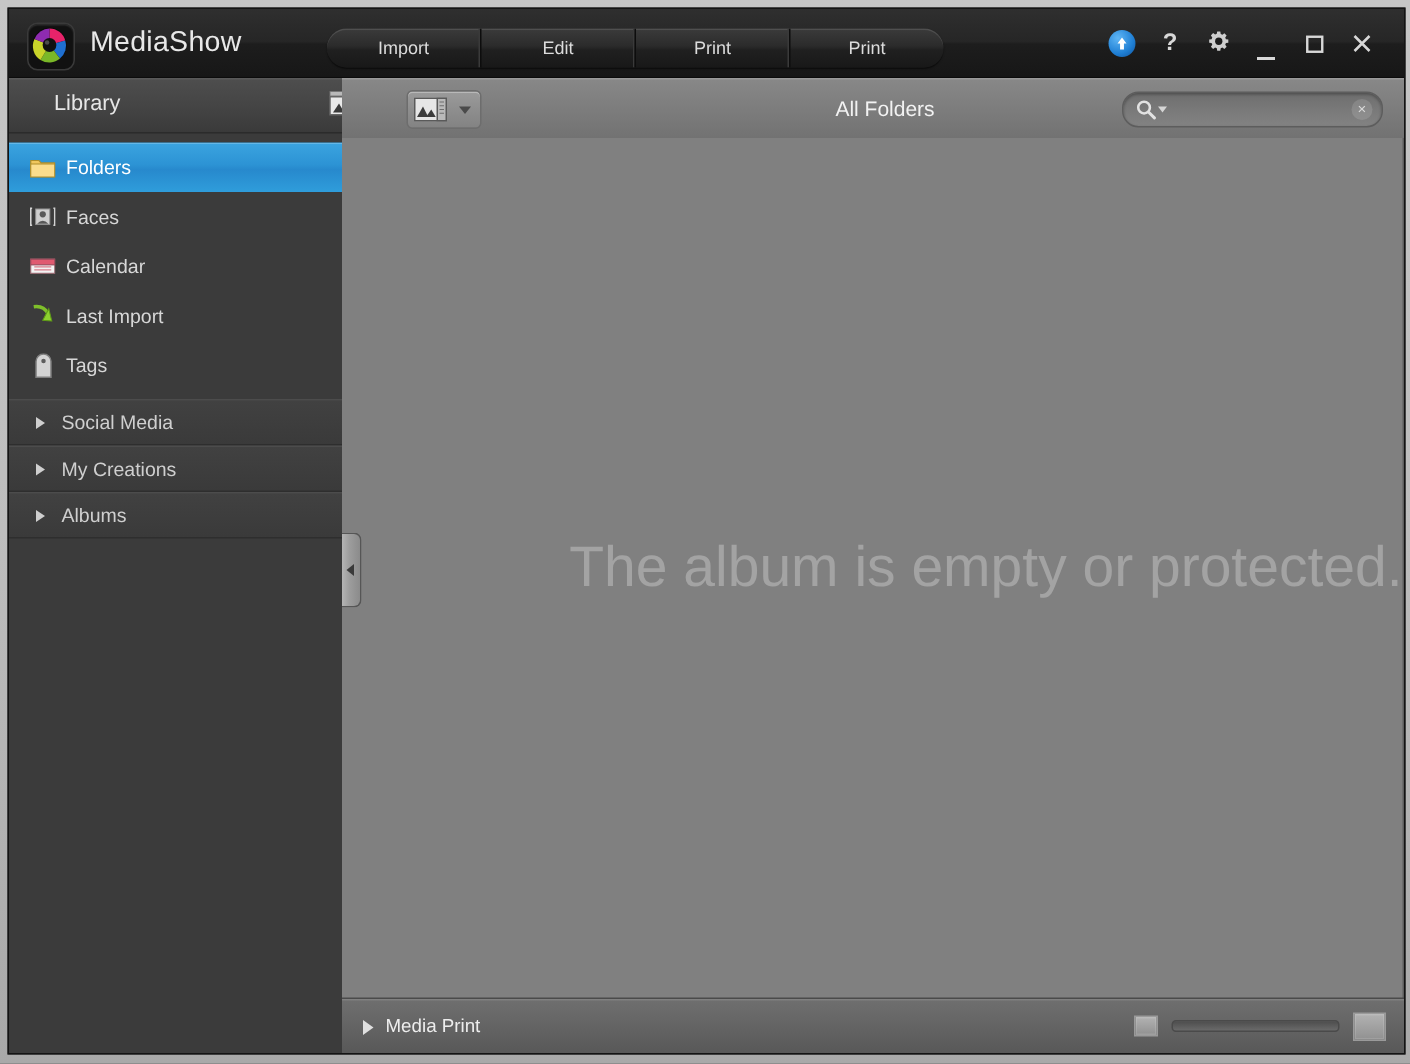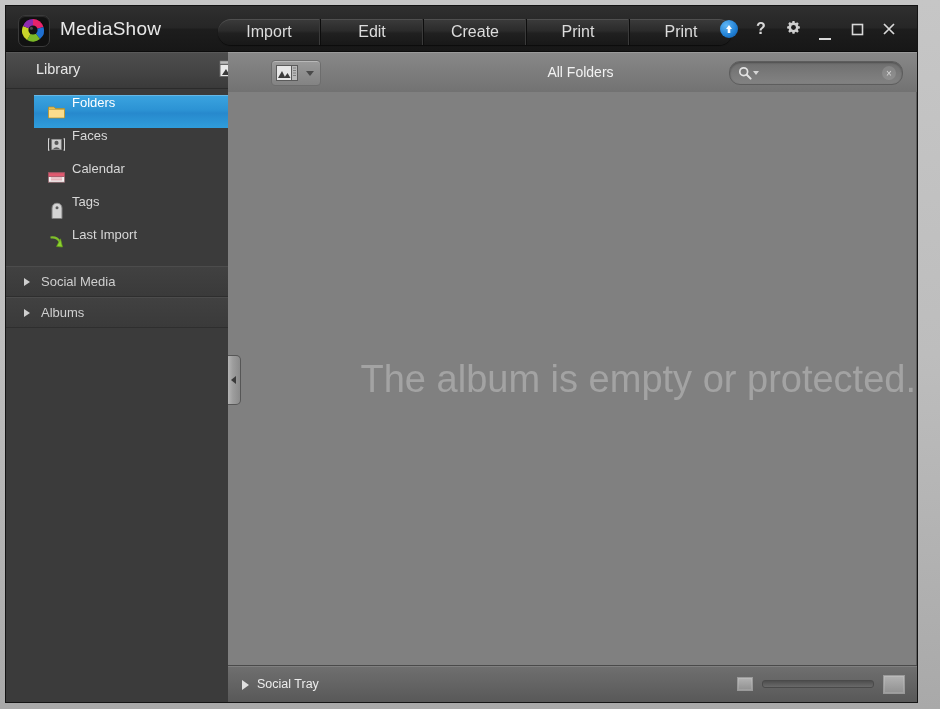--- a/index.html
+++ b/index.html
@@ -16,21 +16,21 @@
     -webkit-font-smoothing: antialiased;
   }
 
   
   #app {
     position: absolute;
     left: 0; top: 0;
     width: 940px; height: 709px;
     box-sizing: border-box;
     background: linear-gradient(to bottom, #c6c6c6 0%, #bdbdbd 50%, #a9a9a9 100%);
-    padding: 5px 22px 6px 5px;
+    padding: 5px 3px 6px 5px;
   }
   #window {
     position: relative;
     width: 100%;
     height: 100%;
     box-sizing: border-box;
     background: #2a2a2a;
     border: 1px solid #141414;
     overflow: hidden;
   }
@@ -75,21 +75,21 @@
     border-radius: 13px;
     background: linear-gradient(to bottom, #3b3b3b 0%, #2b2b2b 45%, #202020 55%, #181818 100%);
     box-shadow: inset 0 1px 0 rgba(255,255,255,.11), 0 1px 1px rgba(0,0,0,.55);
     overflow: hidden;
   }
   .nav-tab {
     width: 102px;
     display: flex;
     align-items: center;
     justify-content: center;
-    font-size: 16px;
+    font-size: 12px;
     color: #dcdcdc;
     border-right: 1px solid #0d0d0d;
     box-shadow: inset -1px 0 0 #3a3a3a;
     cursor: default;
     user-select: none;
   }
   .nav-tab:last-child {
     border-right: none;
     box-shadow: none;
   }
@@ -156,27 +156,27 @@
     position: absolute;
     right: 16px; top: 8px;
     width: 24px; height: 20px;
     cursor: default;
   }
 
   .side-item {
     position: relative;
     height: 33px;
     display: flex;
+    align-items: center;
     padding-left: 38px;
     box-sizing: border-box;
     font-size: 13px;
     color: #d7d7d7;
     cursor: default;
     user-select: none;
-    margin-left: 28px;
   }
   .side-item.selected {
     background: linear-gradient(to bottom, #3ba4e0 0%, #2c93d4 45%, #2789cd 55%, #2f9ddb 100%);
     color: #fff;
     box-shadow: inset 0 1px 0 rgba(255,255,255,.22);
   }
   .side-icon {
     position: absolute;
     left: 14px; top: 50%;
     transform: translateY(-50%);
@@ -426,21 +426,20 @@
           <circle cx="14" cy="14" r="4.6" fill="#111"></circle>
           <circle cx="12.4" cy="12.3" r="1.5" fill="#4b4b4b"></circle>
         </svg>
       </div>
 
       <div id="app-title">MediaShow</div>
 
       <div id="nav">
         <div class="nav-tab">Import</div>
         <div class="nav-tab">Edit</div>
-        <div class="nav-tab">Create</div>
         <div class="nav-tab">Print</div>
         <div class="nav-tab">Print</div>
       </div>
 
       <div id="titlebar-icons">
         <div class="tb-btn">
           <span id="info-badge">
             <svg width="12" height="12" viewBox="0 0 12 12">
               <path d="M6 2 L9 6 H7.3 V10 H4.7 V6 H3 Z" fill="#ffffff"></path>
             </svg>
@@ -522,44 +521,48 @@
               <rect x="0.5" y="2" width="17" height="10" fill="#f3f3f3" stroke="#9a6a72" stroke-width=".8"></rect>
               <rect x="0.5" y="2" width="17" height="4" fill="#e05a70" stroke="#9a4a5a" stroke-width=".8"></rect>
               <path d="M3 7.5 h12 M3 9.5 h12" stroke="#d97f8c" stroke-width=".9"></path>
             </svg>
           </span>
           <span>Calendar</span>
         </div>
 
         <div class="side-item">
           <span class="side-icon">
-            <svg width="14" height="17" viewBox="0 0 14 17">
-              <path d="M2 5.5 a5 5 0 0 1 10 0 V16 H2 Z" fill="#d4d4d4" stroke="#7e7e7e" stroke-width="1"></path>
-              <circle cx="7" cy="5.2" r="1.5" fill="#5e5e5e"></circle>
-            </svg>
-          </span>
-          <span>Tags</span>
-        </div>
-
-        <div class="side-item">
-          <span class="side-icon">
             <svg width="17" height="16" viewBox="0 0 17 16">
               <path d="M2.5 2 q6.5 -1 9.5 4.5" stroke="#7fbf2a" stroke-width="2.2" fill="none"></path>
               <path d="M14.5 11.5 L8.5 11 L12.5 3.3 Z" fill="#8dd12f"></path>
               <path d="M14.5 11.5 L8.5 11 L12.5 3.3 Z" fill="none" stroke="#5f9a18" stroke-width=".7"></path>
             </svg>
           </span>
           <span>Last Import</span>
         </div>
 
+        <div class="side-item">
+          <span class="side-icon">
+            <svg width="14" height="17" viewBox="0 0 14 17">
+              <path d="M2 5.5 a5 5 0 0 1 10 0 V16 H2 Z" fill="#d4d4d4" stroke="#7e7e7e" stroke-width="1"></path>
+              <circle cx="7" cy="5.2" r="1.5" fill="#5e5e5e"></circle>
+            </svg>
+          </span>
+          <span>Tags</span>
+        </div>
+
         <div style="height:6px"></div>
 
         <div class="side-group">
           <span class="group-arrow"></span>
           <span>Social Media</span>
+        </div>
+        <div class="side-group">
+          <span class="group-arrow"></span>
+          <span>My Creations</span>
         </div>
         <div class="side-group">
           <span class="group-arrow"></span>
           <span>Albums</span>
         </div>
       </div>
 
       <div id="content">
 
         <div id="content-header">
@@ -594,21 +597,21 @@
 
         <div id="canvas">
           <div id="empty-message">The album is empty or protected.</div>
           <div id="splitter-handle">
             <span id="splitter-arrow"></span>
           </div>
         </div>
 
         <div id="media-tray">
           <span id="media-tray-arrow"></span>
-          <span id="media-tray-label">Social Tray</span>
+          <span id="media-tray-label">Media Print</span>
 
           <div id="zoom-slider-wrap">
             <span id="thumb-small" class="thumb-icon"></span>
             <span id="zoom-track"></span>
             <span id="thumb-large" class="thumb-icon"></span>
           </div>
         </div>
 
       </div>
     </div>

